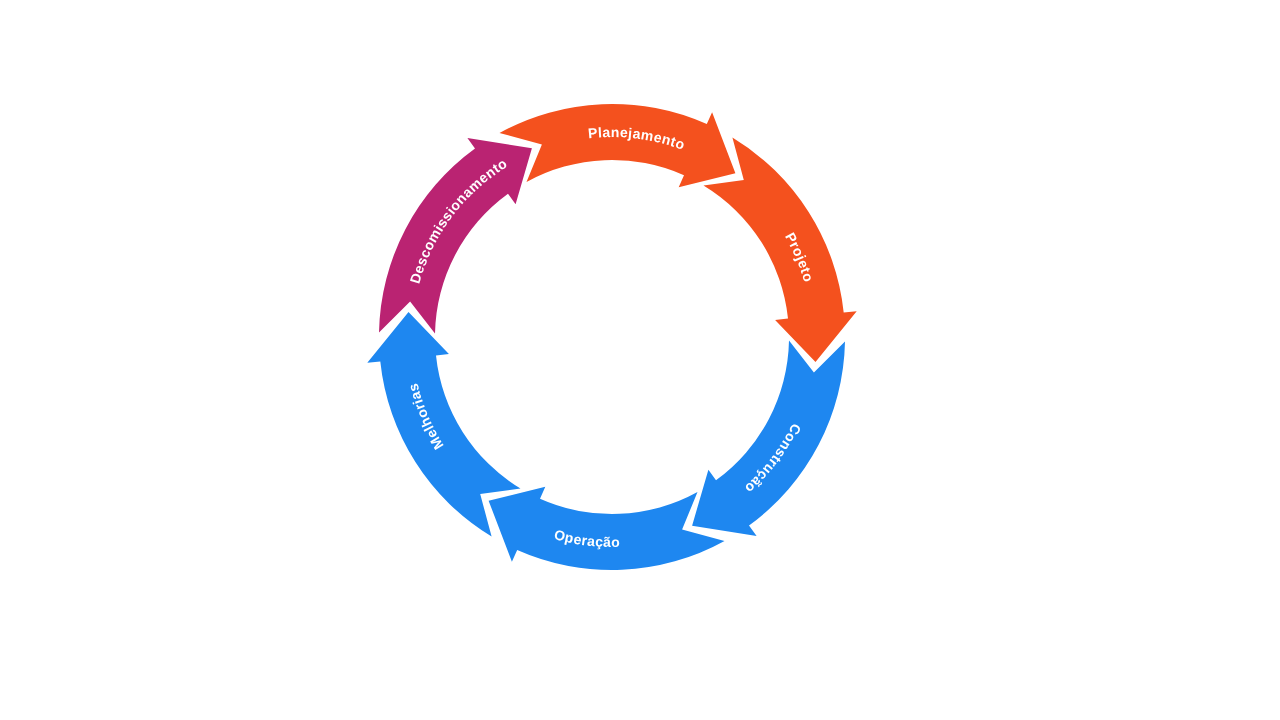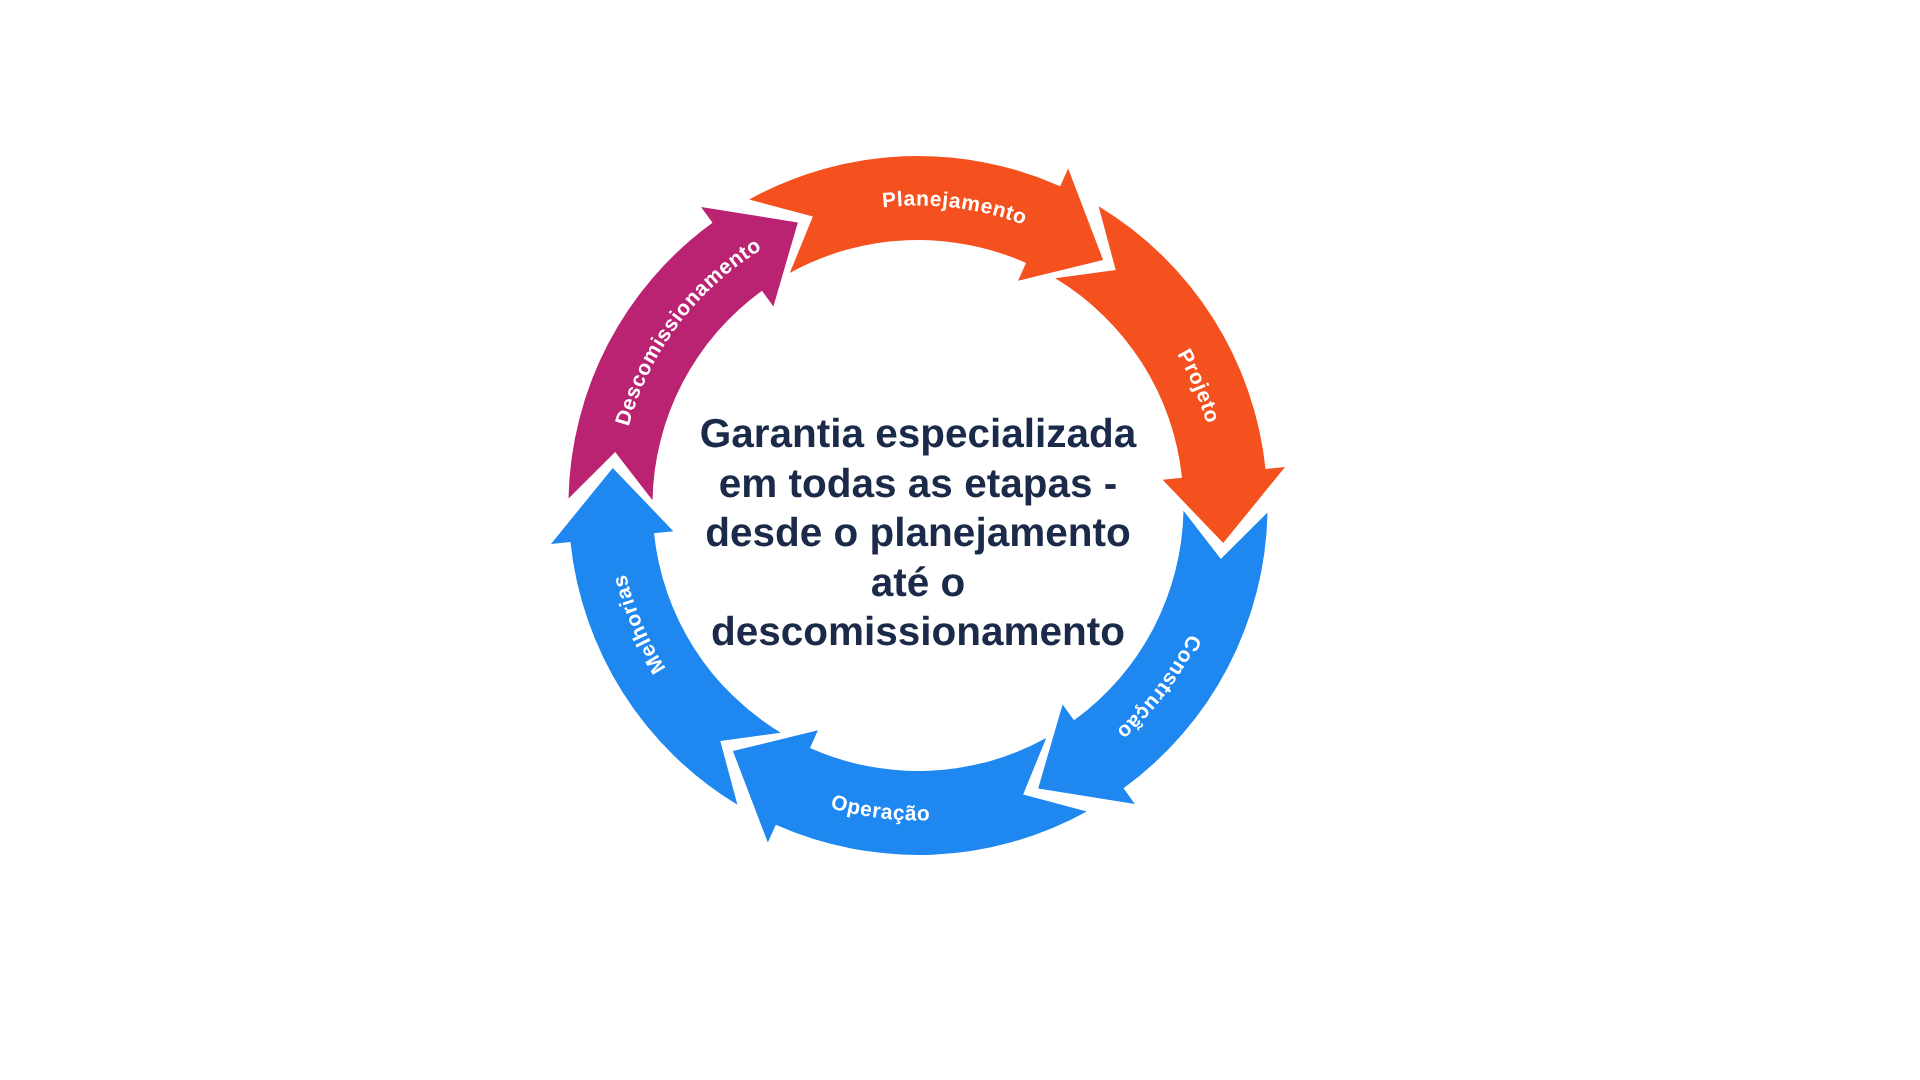--- a/index.html
+++ b/index.html
@@ -63,21 +63,14 @@
         <text class="seg-label" fill="#FFFFFF"><textPath href="#labelpath-2" xlink:href="#labelpath-2" startOffset="50%">Construção</textPath></text>
         <path d="M 724.5,541.0 A 233 233 0 0 1 517.2,549.9 L 511.9,561.7 L 488.6,500.7 L 545.3,486.8 L 540.0,498.7 A 177 177 0 0 0 697.5,492.0 L 682.1,529.6 Z" fill="#1E87F0"></path>
         <text class="seg-label" fill="#FFFFFF"><textPath href="#labelpath-3" xlink:href="#labelpath-3" startOffset="50%">Operação</textPath></text>
         <path d="M 491.6,536.5 A 233 233 0 0 1 380.3,361.4 L 367.3,362.7 L 408.5,312.0 L 448.9,354.1 L 436.0,355.5 A 177 177 0 0 0 520.5,488.5 L 480.2,494.0 Z" fill="#1E87F0"></path>
         <text class="seg-label" fill="#FFFFFF"><textPath href="#labelpath-4" xlink:href="#labelpath-4" startOffset="50%">Melhorias</textPath></text>
         <path d="M 379.0,332.4 A 233 233 0 0 1 475.0,148.5 L 467.4,138.0 L 531.9,148.3 L 515.6,204.3 L 508.0,193.8 A 177 177 0 0 0 435.0,333.5 L 410.1,301.4 Z" fill="#BA2372"></path>
         <text class="seg-label" fill="#FFFFFF"><textPath href="#labelpath-5" xlink:href="#labelpath-5" startOffset="50%">Descomissionamento</textPath></text>
       </g>
   </svg>
 
-  <div class="center-text" style="color: rgb(27, 42, 73);">
-    <div>Garantia especializada</div>
-    <div>em todas as etapas -</div>
-    <div>desde o planejamento</div>
-    <div>até o</div>
-    <div>descomissionamento</div>
-  </div>
 
 </div>
 
 </body></html>

